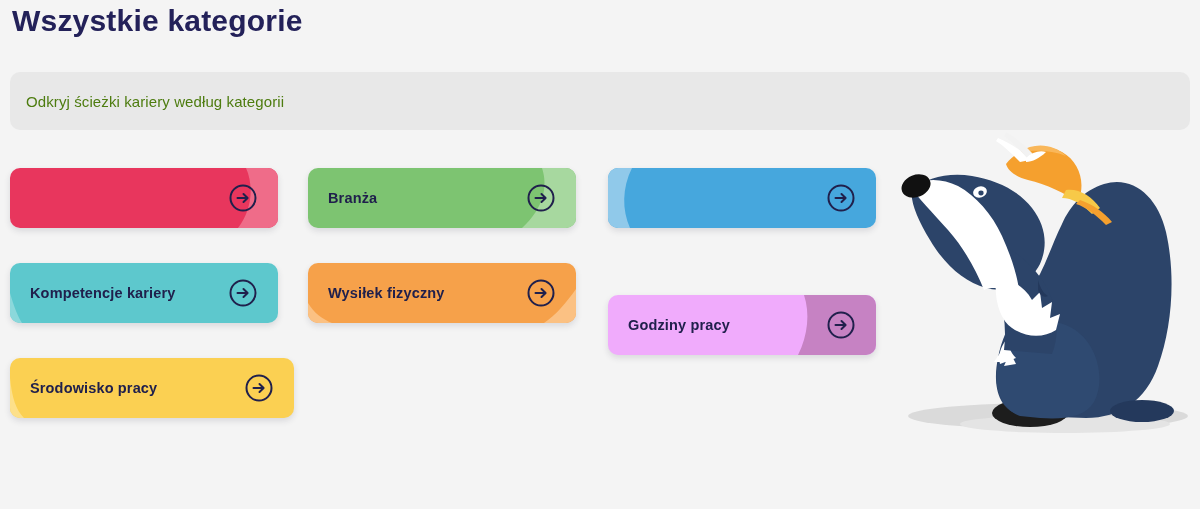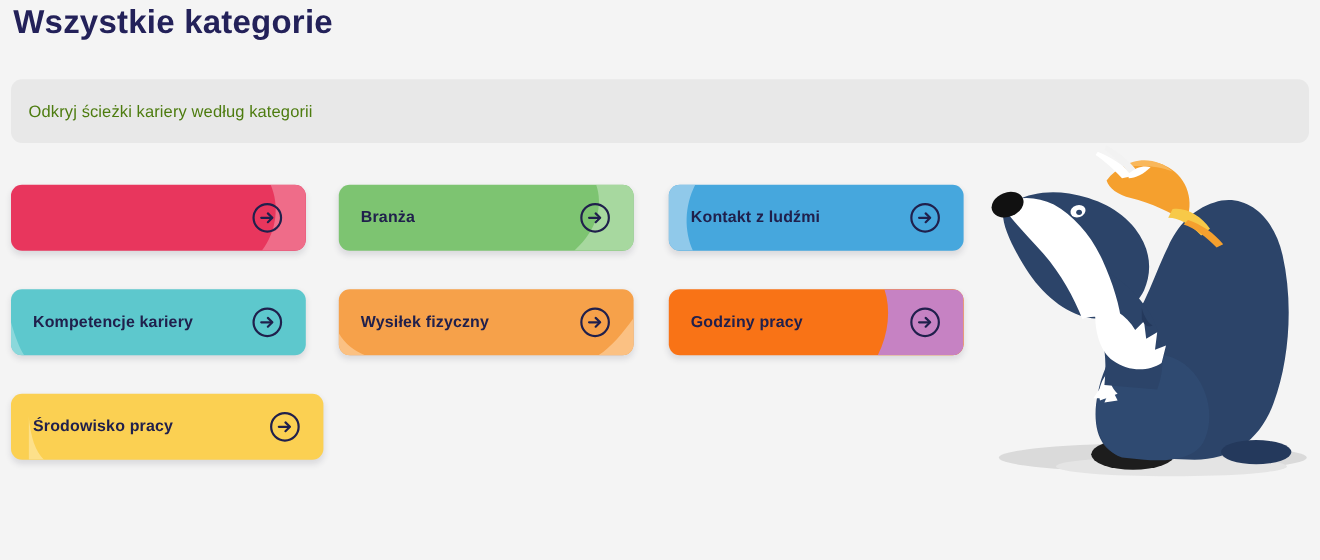--- a/index.html
+++ b/index.html
@@ -12,21 +12,20 @@
     background: #f4f4f4;
     font-family: "Liberation Sans", sans-serif;
     overflow: hidden;
     position: relative;
   }
 
   .page {
     position: relative;
     width: 992px;
     height: 509px;
-    text-align: right;
   }
 
   
   .page-title {
     position: absolute;
     left: 12px;
     top: 4px;
     font-size: 30px;
     font-weight: 700;
     letter-spacing: 0.2px;
@@ -163,21 +162,20 @@
         </svg>
       </div>
     </div>
 
     <div class="card col-2 row-0" style="background:#46a7dd;">
       <div class="accent">
         <svg width="268" height="60" viewBox="0 0 268 60">
           <path d="M0 0 H24 C14 20 14 42 22 60 H0 Z" fill="#90c9ea"></path>
         </svg>
       </div>
-      <div class="card-label">Kontakt z ludźmi</div>
       <div class="arrow-wrap">
         <svg width="30" height="30" viewBox="0 0 30 30">
           <circle cx="15" cy="15" r="12.5" fill="none" stroke="#20204c" stroke-width="2"></circle>
           <line x1="9.5" y1="15" x2="19" y2="15" stroke="#20204c" stroke-width="2" stroke-linecap="round"></line>
           <polyline points="15.5,11 19.6,15 15.5,19" fill="none" stroke="#20204c" stroke-width="2" stroke-linecap="round" stroke-linejoin="round"></polyline>
         </svg>
       </div>
     </div>
 
     <div class="card col-0 row-1" style="background:#5dc8cd;">
@@ -206,21 +204,21 @@
       <div class="card-label">Wysiłek fizyczny</div>
       <div class="arrow-wrap">
         <svg width="30" height="30" viewBox="0 0 30 30">
           <circle cx="15" cy="15" r="12.5" fill="none" stroke="#20204c" stroke-width="2"></circle>
           <line x1="9.5" y1="15" x2="19" y2="15" stroke="#20204c" stroke-width="2" stroke-linecap="round"></line>
           <polyline points="15.5,11 19.6,15 15.5,19" fill="none" stroke="#20204c" stroke-width="2" stroke-linecap="round" stroke-linejoin="round"></polyline>
         </svg>
       </div>
     </div>
 
-    <div class="card col-2 row-1" style="background:#f97316;">
+    <div class="card col-2 row-1" style="background:#f0abfc;margin-top:32px;">
       <div class="accent">
         <svg width="268" height="60" viewBox="0 0 268 60">
           <path d="M196 0 H268 V60 H190 C200 40 202 18 196 0 Z" fill="#c682c3"></path>
         </svg>
       </div>
       <div class="card-label">Godziny pracy</div>
       <div class="arrow-wrap">
         <svg width="30" height="30" viewBox="0 0 30 30">
           <circle cx="15" cy="15" r="12.5" fill="none" stroke="#20204c" stroke-width="2"></circle>
           <line x1="9.5" y1="15" x2="19" y2="15" stroke="#20204c" stroke-width="2" stroke-linecap="round"></line>

